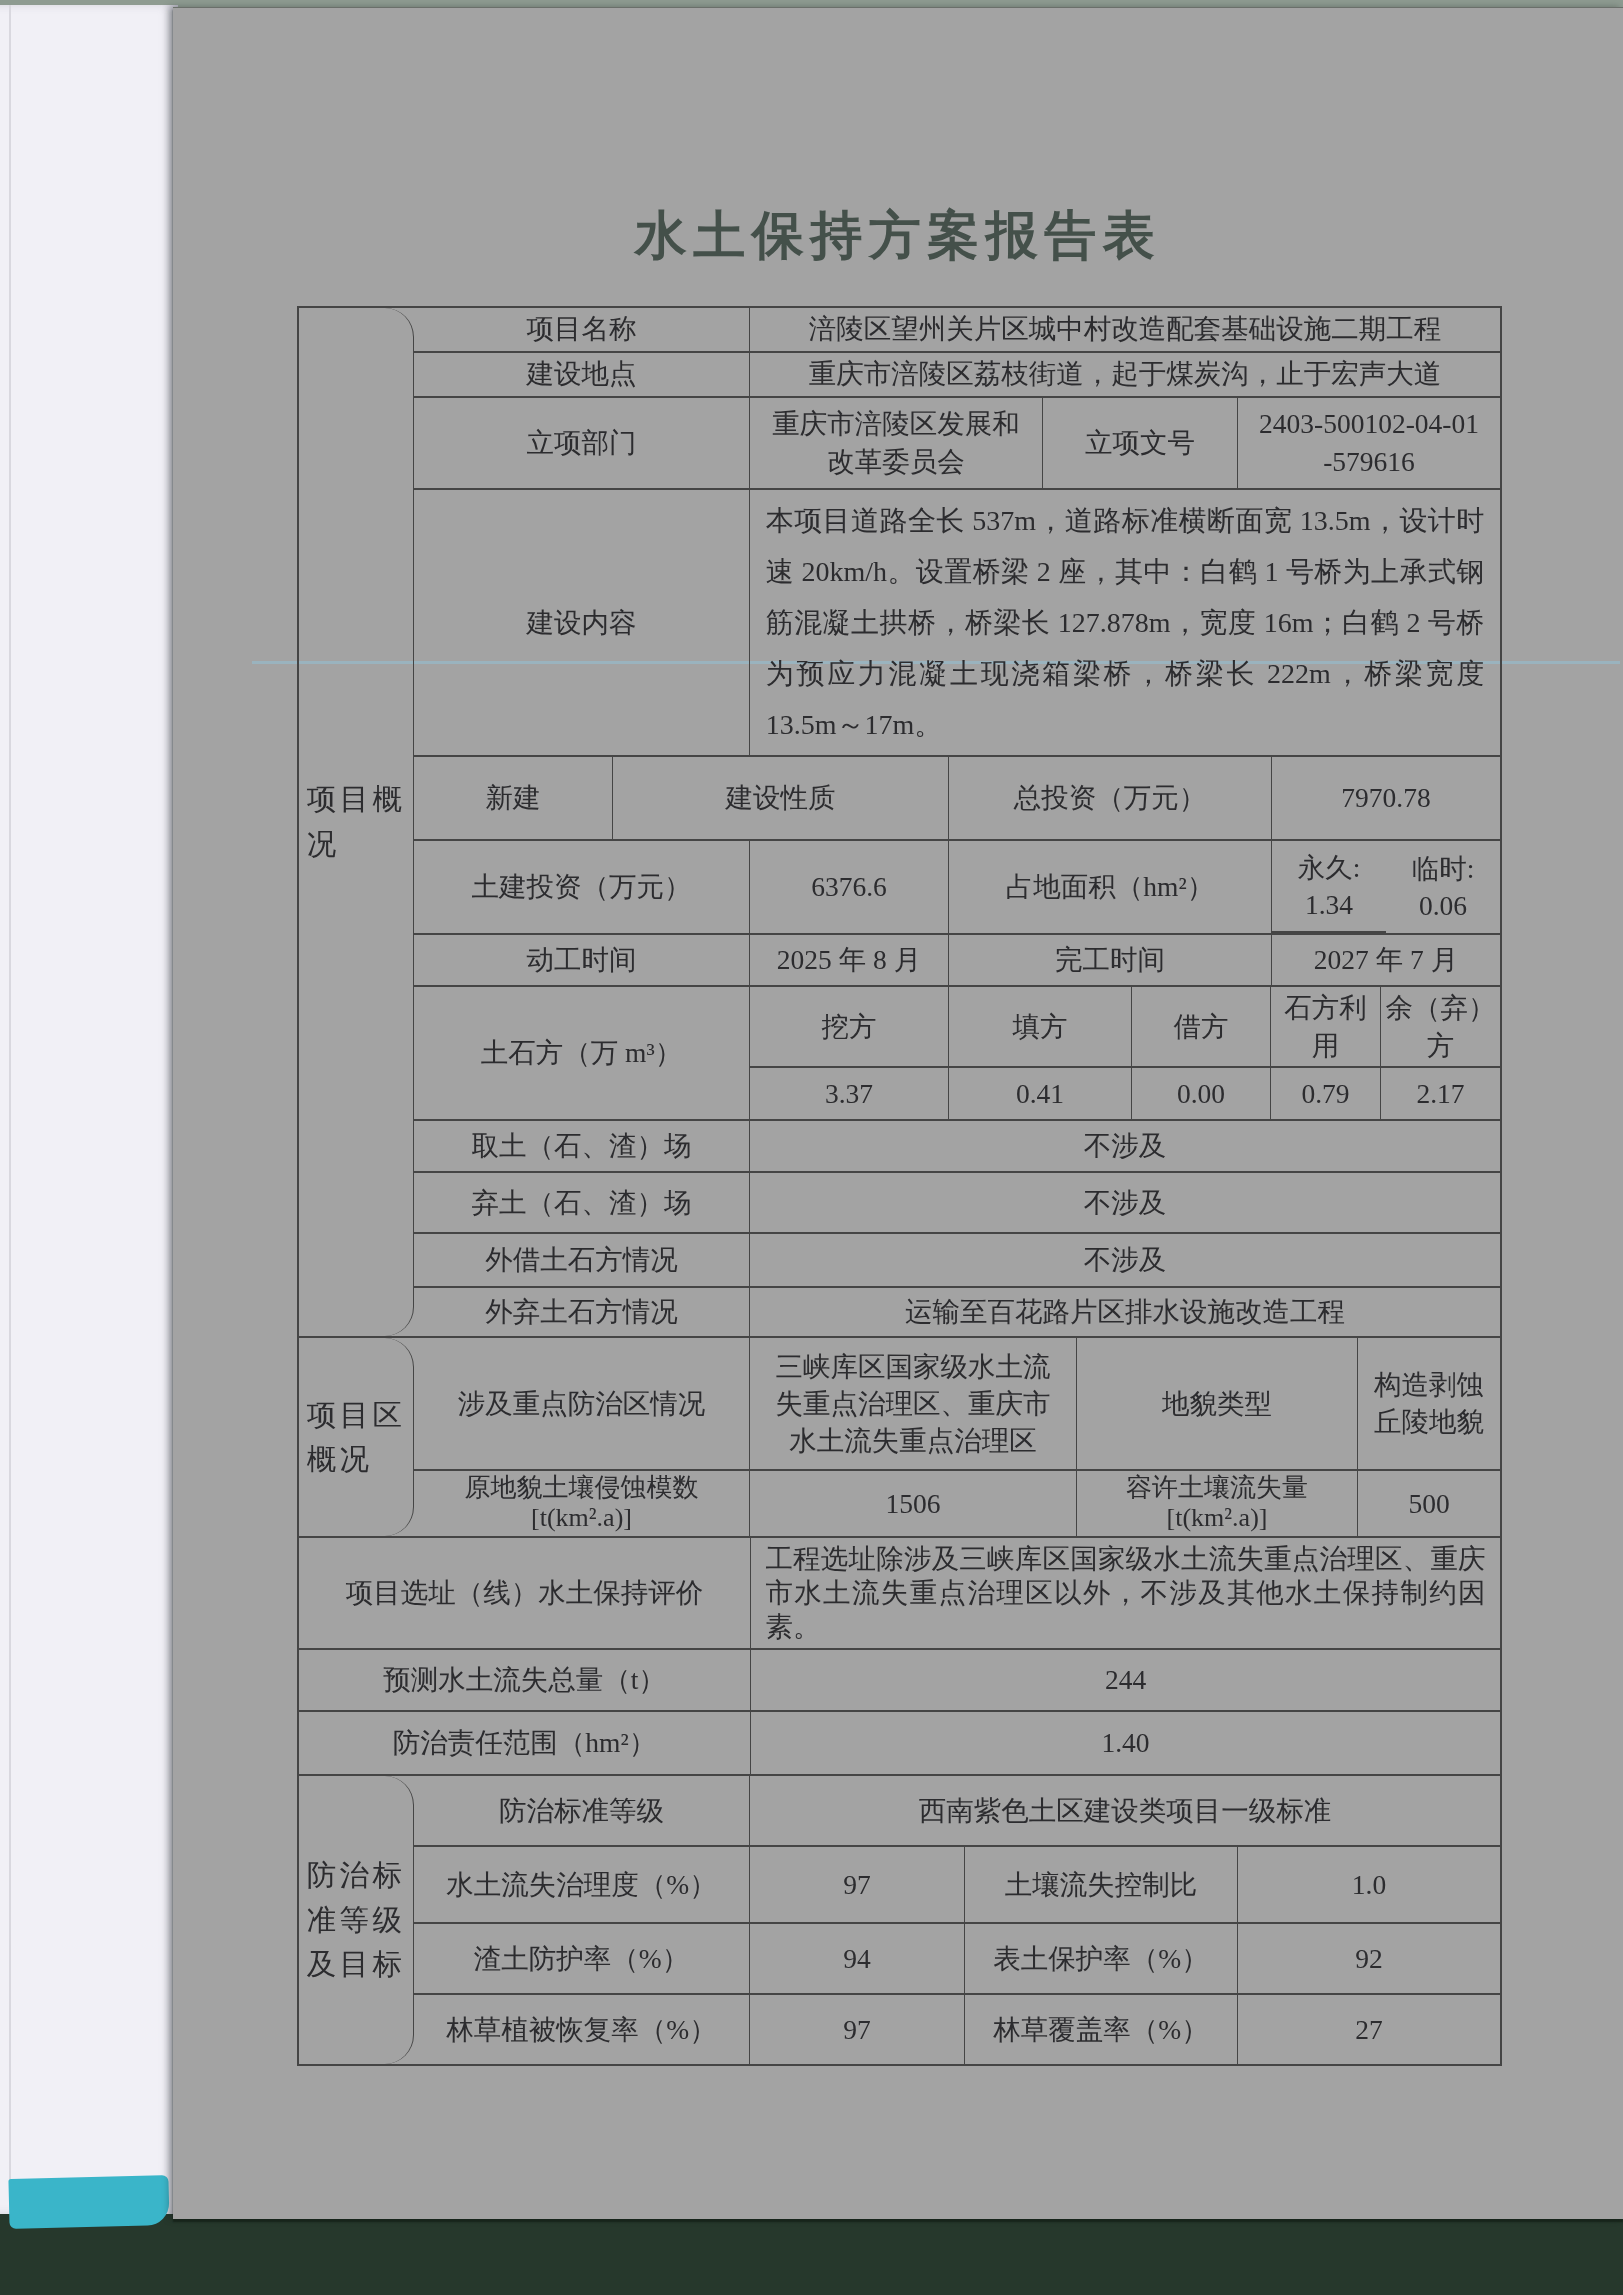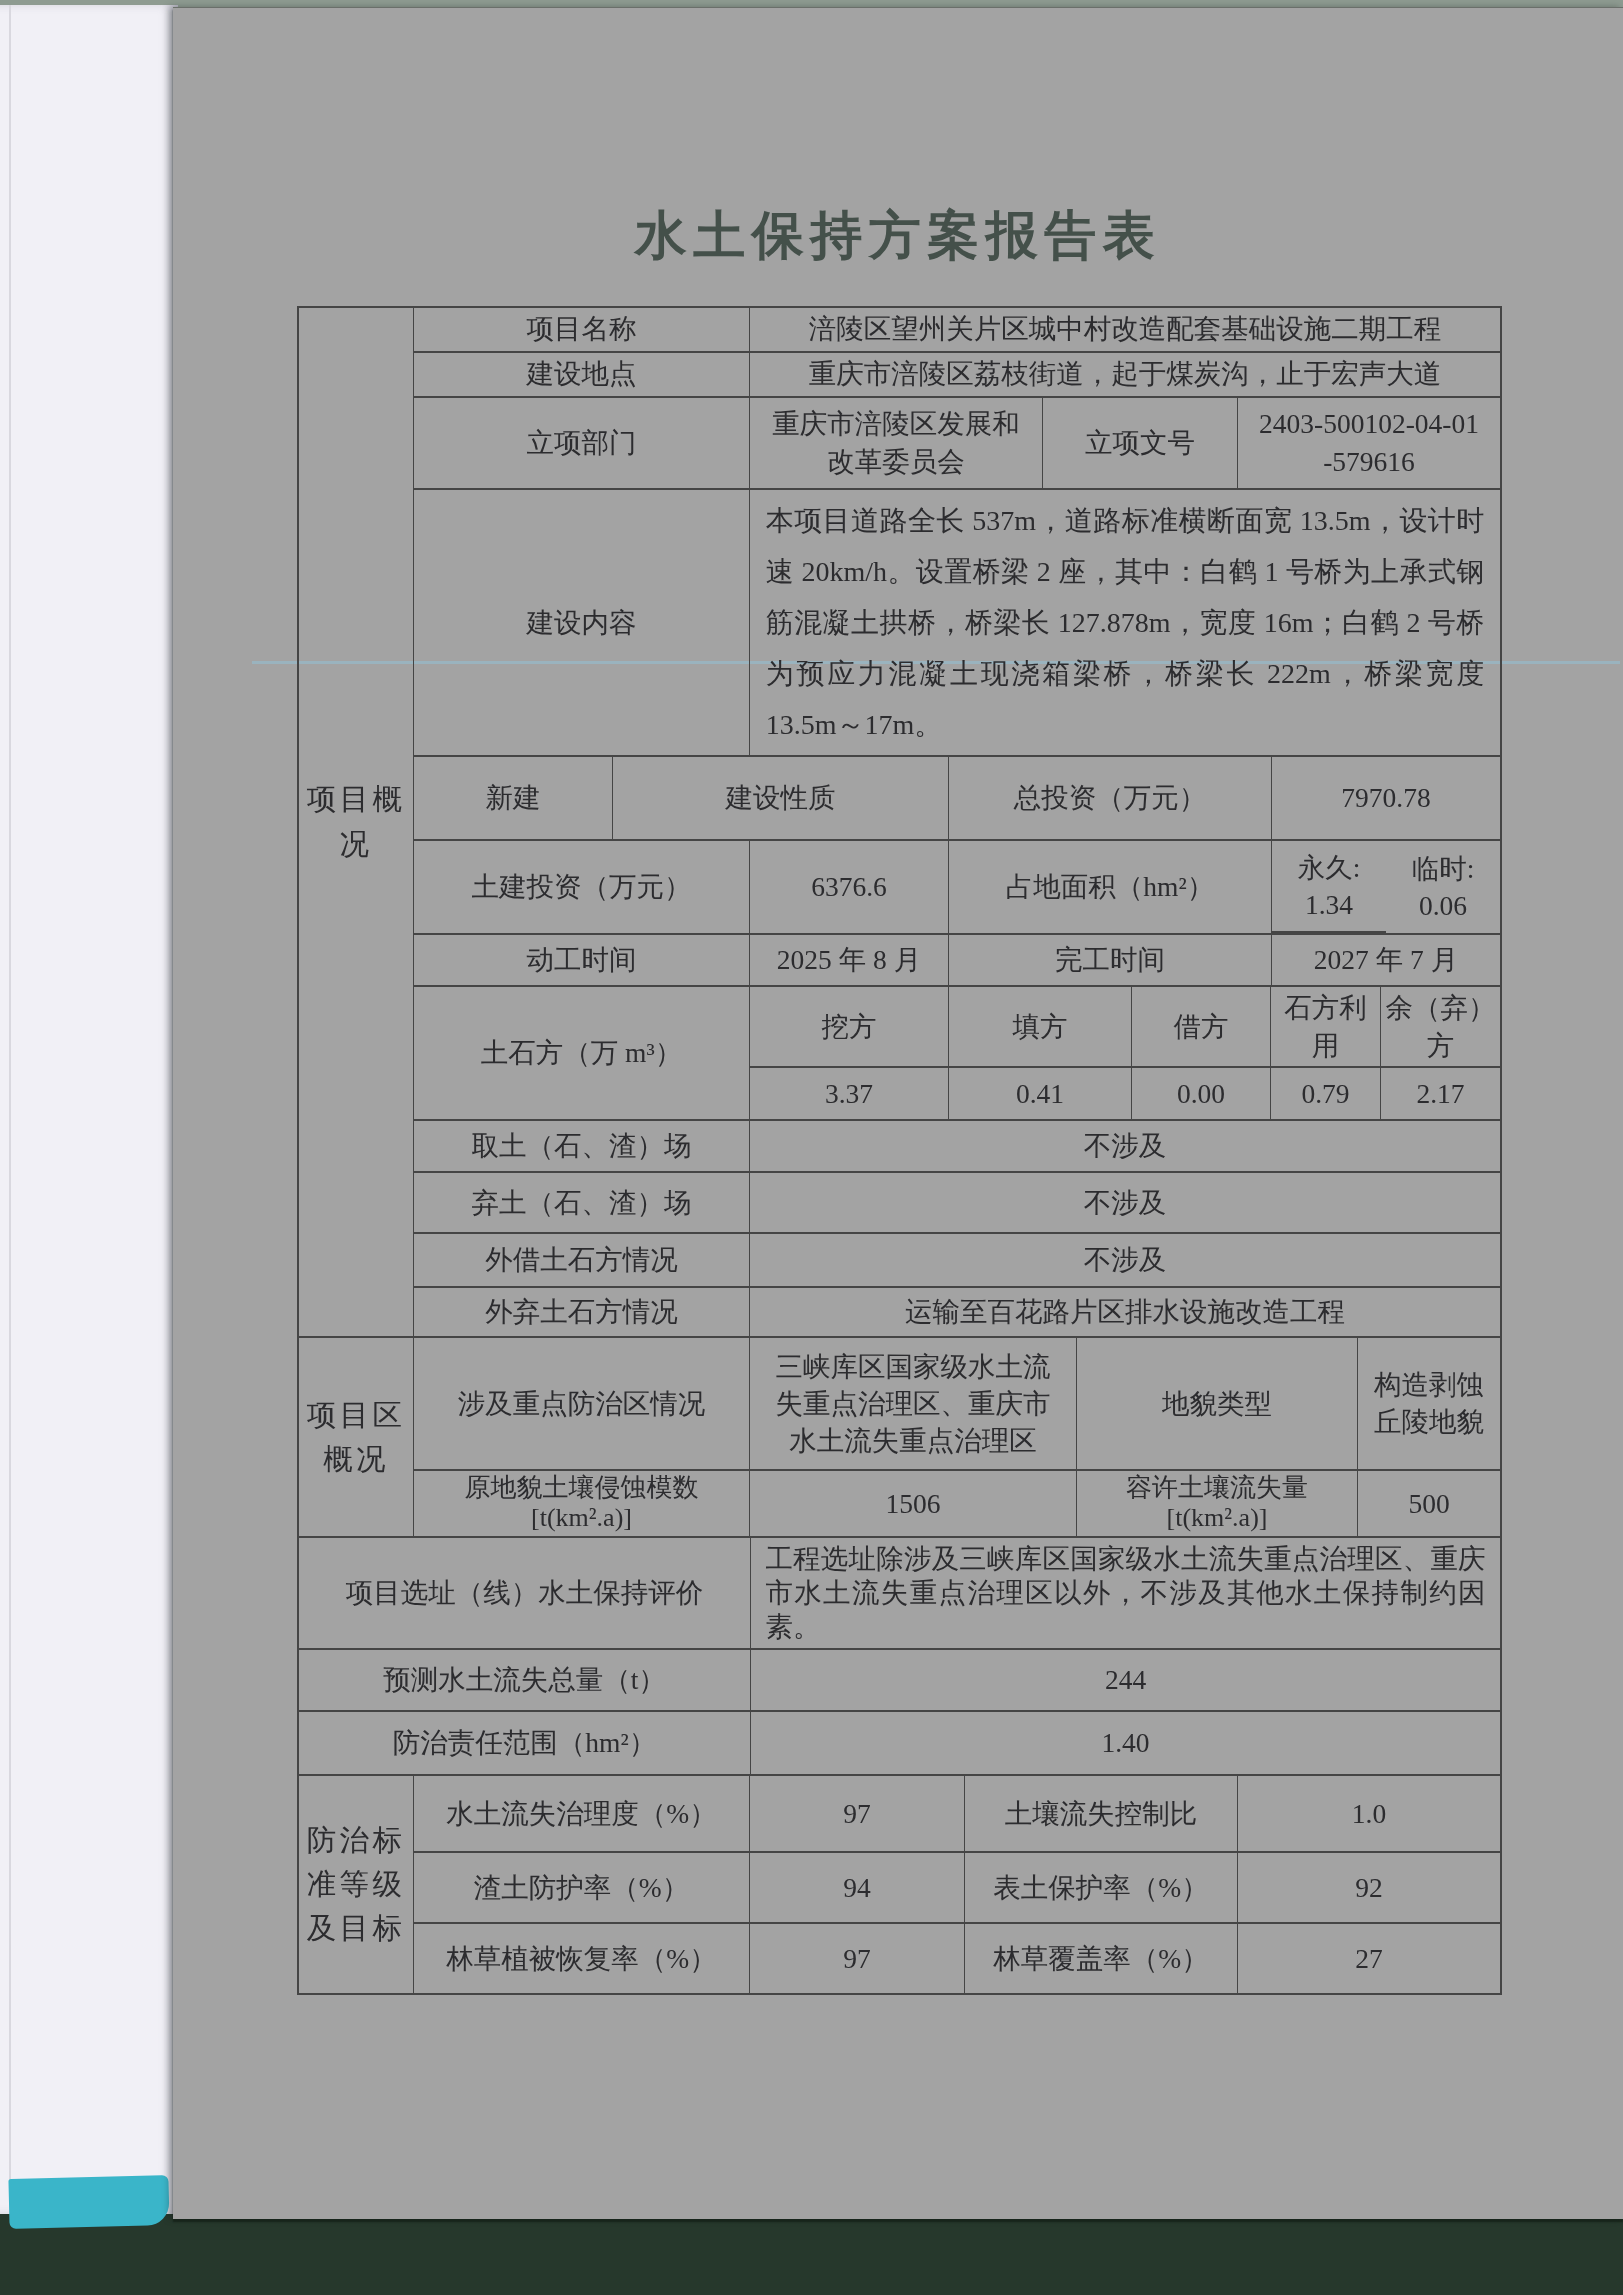--- a/index.html
+++ b/index.html
@@ -58,22 +58,22 @@
   .r{display:flex;}
   .c{
     box-sizing:border-box;border-right:1.3px solid #454545;
     display:flex;align-items:center;justify-content:center;
     text-align:center;padding:2.6px 6.5px;white-space:pre-line;min-width:0;
   }
   .r .c:last-child, .sect > .c:last-child{border-right:0;}
   .sect > .side{
     width:115px;flex:0 0 115px;border-right:1.3px solid #454545;
     font-size:29.5px;line-height:1.5;letter-spacing:3.3px;
-    display:flex;align-items:center;justify-content:center;text-align:center;
-    box-sizing:border-box;white-space:pre-line;
+    display:flex;align-items:center;justify-content:center;text-align:left;
+    box-sizing:border-box;white-space:pre-line;border-radius:29px;
   }
   .fx{flex:1;}
   .w513{width:336px;flex:0 0 336px;}
   .w447{width:293px;flex:0 0 293px;}
   .w298{width:195px;flex:0 0 195px;}
   .w304{width:199px;flex:0 0 199px;}
   .w493{width:323px;flex:0 0 323px;}
   .w500{width:327px;flex:0 0 327px;}
   .w430{width:281px;flex:0 0 281px;}
   .w690{width:452px;flex:0 0 452px;}
@@ -247,20 +247,24 @@
     <div class="r mh95">
       <div class="c w690">防治责任范围（hm²）</div>
       <div class="c fx">1.40</div>
     </div>
 
     <div class="sect">
       <div class="c side">防治标
 准等级
 及目标</div>
       <div class="rows">
+        <div class="r mh105">
+          <div class="c w513">防治标准等级</div>
+          <div class="c fx">西南紫色土区建设类项目一级标准</div>
+        </div>
         <div class="r mh115">
           <div class="c w513">水土流失治理度（%）</div>
           <div class="c w328">97</div>
           <div class="c w417">土壤流失控制比</div>
           <div class="c fx">1.0</div>
         </div>
         <div class="r mh105">
           <div class="c w513">渣土防护率（%）</div>
           <div class="c w328">94</div>
           <div class="c w417">表土保护率（%）</div>

